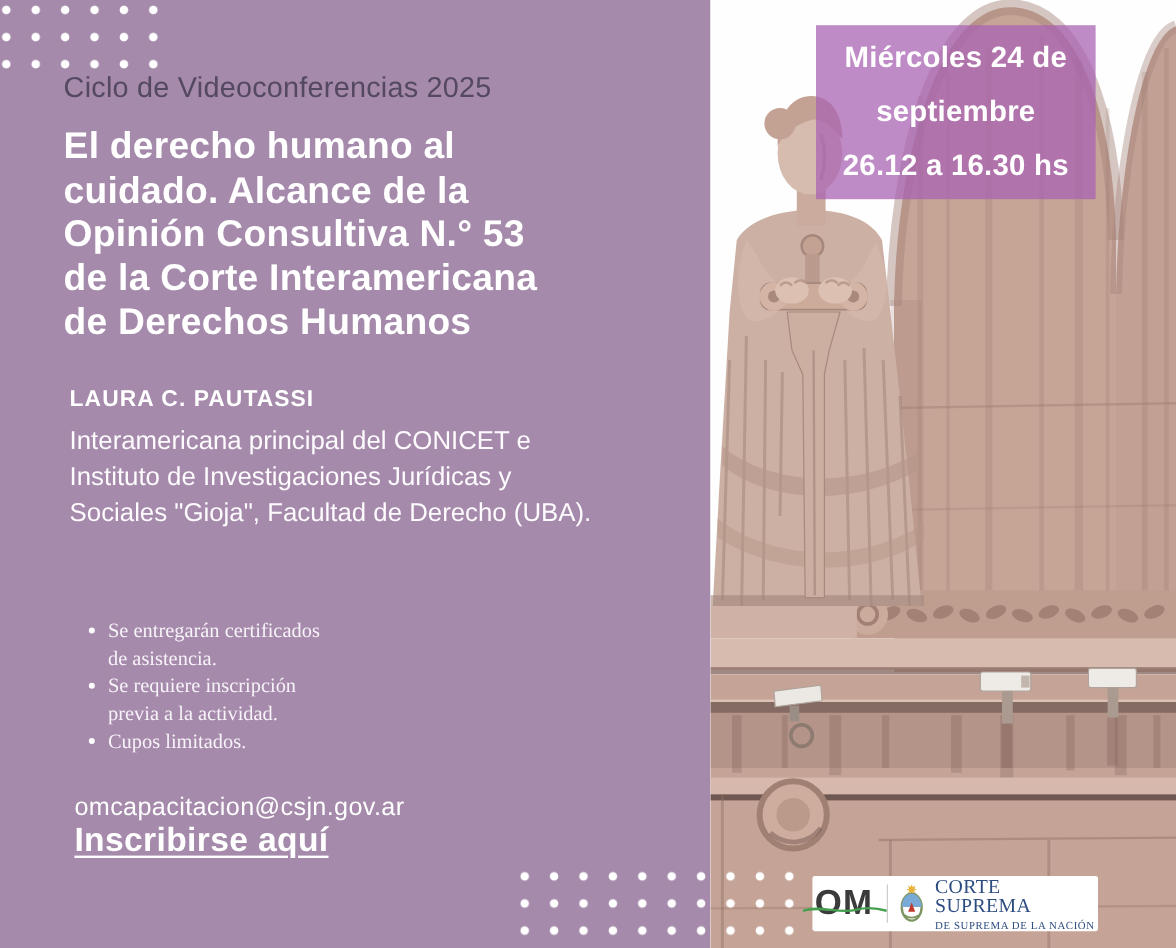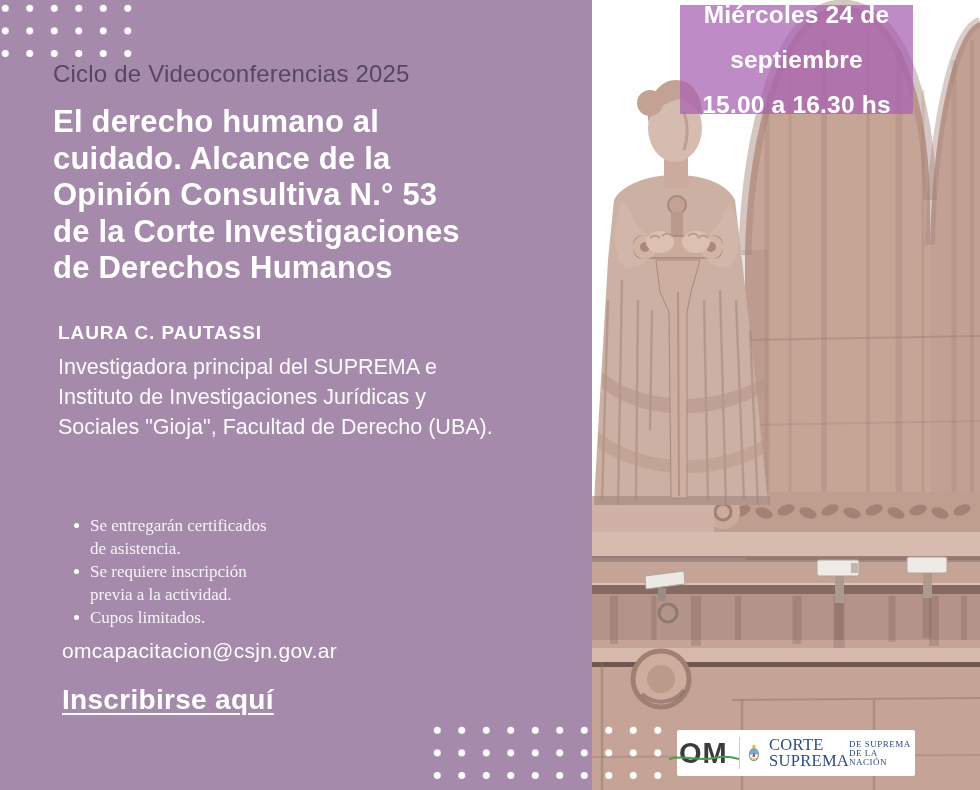--- a/index.html
+++ b/index.html
@@ -27,70 +27,70 @@
        color:#fdfbfd;}
   .bio div{white-space:nowrap;}
 
   .bullets{position:absolute;left:74px;top:514px;margin:0;padding:0;list-style:none;
            color:#f7f3f8;font-size:17px;line-height:23px;font-family:Liberation Serif, serif;}
   .bullets li{display:flex;gap:11px;}
   .bullet-dot{width:5px;height:5px;border-radius:50%;background:#ffffff;
               margin-top:9px;flex:0 0 auto;}
   .bullet-text{white-space:pre-line;}
 
-  .email{position:absolute;left:62px;top:639px;font-size:21px;color:#ffffff;letter-spacing:0.3px;}
+  .email{position:absolute;left:62px;top:661px;font-size:21px;color:#ffffff;letter-spacing:0.3px;}
   .register{position:absolute;left:62px;top:684px;font-size:28px;font-weight:700;
             color:#ffffff;text-decoration:underline;text-decoration-thickness:2px;
             text-underline-offset:4px;cursor:pointer;letter-spacing:0.3px;}
 
   
   .photo{position:absolute;left:592px;top:0;width:388px;height:790px;}
 
-  .date-box{position:absolute;left:680px;top:5px;width:233px;height:109px;
+  .date-box{position:absolute;left:680px;top:21px;width:233px;height:145px;
             background:var(--date-box-purple,rgba(169,99,178,0.74));
             color:#ffffff;font-weight:700;font-size:24.5px;line-height:45px;
             text-align:center;display:flex;flex-direction:column;justify-content:center;
             letter-spacing:0.2px;z-index:5;}
 
   
   .logo-box{position:absolute;left:677px;top:730px;width:238px;height:46px;
             background:#ffffff;border-radius:2px;display:flex;align-items:center;
             justify-content:center;gap:9px;z-index:7;}
   .om{position:relative;font-weight:700;font-size:29px;line-height:1;
       color:var(--om-dark,#3b3b3b);letter-spacing:1px;padding:0 2px;}
   .om-wave{position:absolute;left:-8px;right:-8px;bottom:5px;height:10px;}
   .logo-divider{width:1px;height:32px;background:#cccccc;}
-  .court{display:flex;flex-direction:row;}
+  .court{display:flex;flex-direction:column;}
   .court-name{font-family:"Liberation Serif",serif;font-size:16.5px;
               color:var(--court-navy,#2d4c80);letter-spacing:0.3px;line-height:1;}
   .court-sub{font-family:"Liberation Serif",serif;font-size:9px;
              color:var(--court-navy,#2d4c80);letter-spacing:0.5px;margin-top:3px;line-height:1;}
 </style>
 </head>
 <body>
 
 <div class="poster">
 
   <div class="left-panel">
     <div class="dots dots-top"></div>
 
     <div class="series">Ciclo de Videoconferencias 2025</div>
 
     <h1 class="title">
       <div>El derecho humano al</div>
       <div>cuidado. Alcance de la</div>
       <div>Opinión Consultiva N.° 53</div>
-      <div>de la Corte Investigaciones</div>
+      <div>de la Corte Interamericana</div>
       <div>de Derechos Humanos</div>
     </h1>
 
     <div class="speaker">LAURA C. PAUTASSI</div>
 
     <div class="bio">
-      <div>Investigadora principal del SUPREMA e</div>
+      <div>Interamericana principal del CONICET e</div>
       <div>Instituto de Investigaciones Jurídicas y</div>
       <div>Sociales "Gioja", Facultad de Derecho (UBA).</div>
     </div>
 
     <ul class="bullets">
       <li>
         <span class="bullet-dot"></span>
         <span class="bullet-text">Se entregarán certificados
 de asistencia.</span>
       </li>
@@ -246,21 +246,21 @@
         <ellipse cx="68" cy="242" rx="14" ry="11" fill="#dcc1b2"></ellipse>
         <ellipse cx="104" cy="242" rx="14" ry="11" fill="#dcc1b2"></ellipse>
         <path d="M58,238 q5,-5 10,0 M70,236 q5,-5 10,0 M96,236 q5,-5 10,0 M106,238 q5,-5 10,0" stroke="#b29183" stroke-width="2" fill="none" opacity="0.8"></path>
       </g>
     </svg>
   </div>
 
   <div class="date-box">
     <div>Miércoles 24 de</div>
     <div>septiembre</div>
-    <div>15.00 a 16.30 hs</div>
+    <div>26.12 a 16.30 hs</div>
   </div>
 
   <div class="dots dots-bottom"></div>
 
   <div class="logo-box">
     <div class="om">
       <span>OM</span>
       <svg class="om-wave" viewBox="0 0 70 10" preserveAspectRatio="none">
         <path d="M0,6 C15,1 30,9 45,5 C55,2.5 63,4 70,6" fill="none" stroke="var(--om-green,#44a04e)" stroke-width="2"></path>
       </svg>

